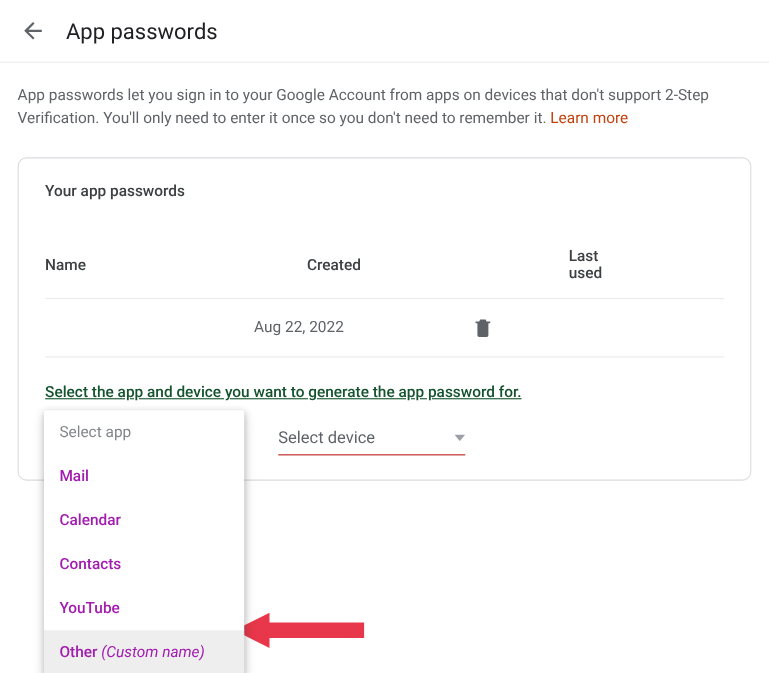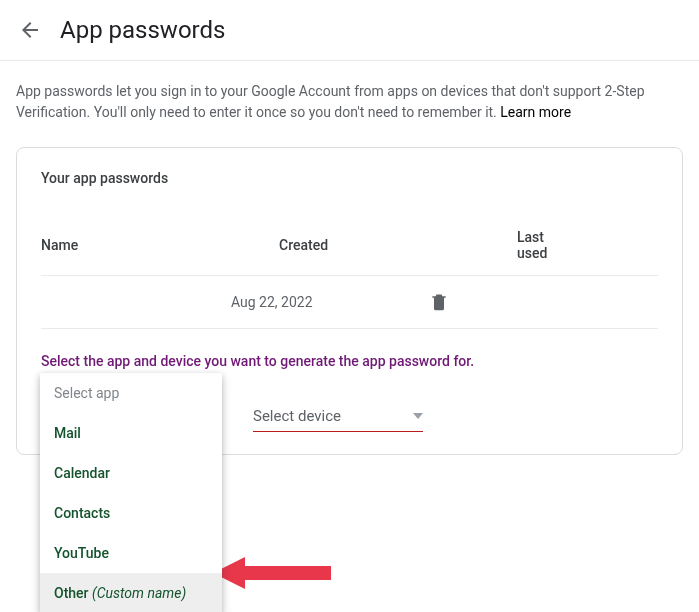--- a/index.html
+++ b/index.html
@@ -19,32 +19,32 @@
       border-bottom: 1px solid #e8eaed;
     }
     .back-arrow {
       width: 24px; height: 24px;
       display: flex; align-items: center; justify-content: center;
       cursor: pointer;
       margin-right: 18px;
       color: #5f6368;
     }
     .page-title {
-      font-size: 24px;
+      font-size: 20px;
       font-weight: 400;
       color: #202124;
     }
     .content { padding: 20px 16px 0 16px; }
     .intro-text {
       font-size: 14px;
       line-height: 1.5;
       color: #5f6368;
       margin-bottom: 24px;
     }
-    .intro-text a { color: #000000; text-decoration: none; cursor: pointer; }
+    .intro-text a { color: #c2410c; text-decoration: none; cursor: pointer; }
     .card {
       border: 1px solid #dadce0;
       border-radius: 8px;
       padding: 22px 24px;
       position: relative;
     }
     .card-title {
       font-size: 14px;
       font-weight: 500;
       color: #3c4043;
@@ -58,22 +58,23 @@
     .table-header { padding-bottom: 14px; font-weight: 500; font-size: 14px; color: #3c4043; gap: 48px; }
     .table-row { padding: 16px 0; font-size: 14px; color: #5f6368; }
     .col-name { flex: 0 0 190px; }
     .col-created { flex: 0 0 190px; }
     .col-lastused { flex: 1; }
     .col-action { flex: 0 0 36px; display:flex; justify-content:center; }
     .trash-icon { width: 20px; height: 20px; color: #5f6368; cursor: pointer; }
     .select-text {
       font-size: 14px;
       font-weight: 500;
-      color: #701a75;
-      margin: 24px 0 34px 0;
+      color: #14532d;
+      margin: 24px 0 20px 0;
+      text-decoration: underline;
     }
     .selectors-row {
       display: flex;
       gap: 32px;
       align-items: center;
     }
     .select-app-anchor { width: 180px; }
     .select-device {
       display: flex;
       align-items: center;
@@ -113,21 +114,21 @@
       width: 182px;
       background: #fff;
       box-shadow: 0 2px 6px rgba(60,64,67,.3), 0 6px 12px rgba(60,64,67,.15);
       border-radius: 2px;
       z-index: 10;
       overflow: hidden;
     }
     .dd-item {
       padding: 12px 14px;
       font-size: 14px;
-      color: #14532d;
+      color: #a21caf;
       cursor: pointer;
       font-weight: 500;
     }
     .dd-placeholder {
       color: #80868b;
       font-weight: 400;
       cursor: default;
     }
     .dd-item.highlight { background: #eeeeee; }
     .dd-item em { font-style: italic; font-weight: 400; margin-top: 46px; }

